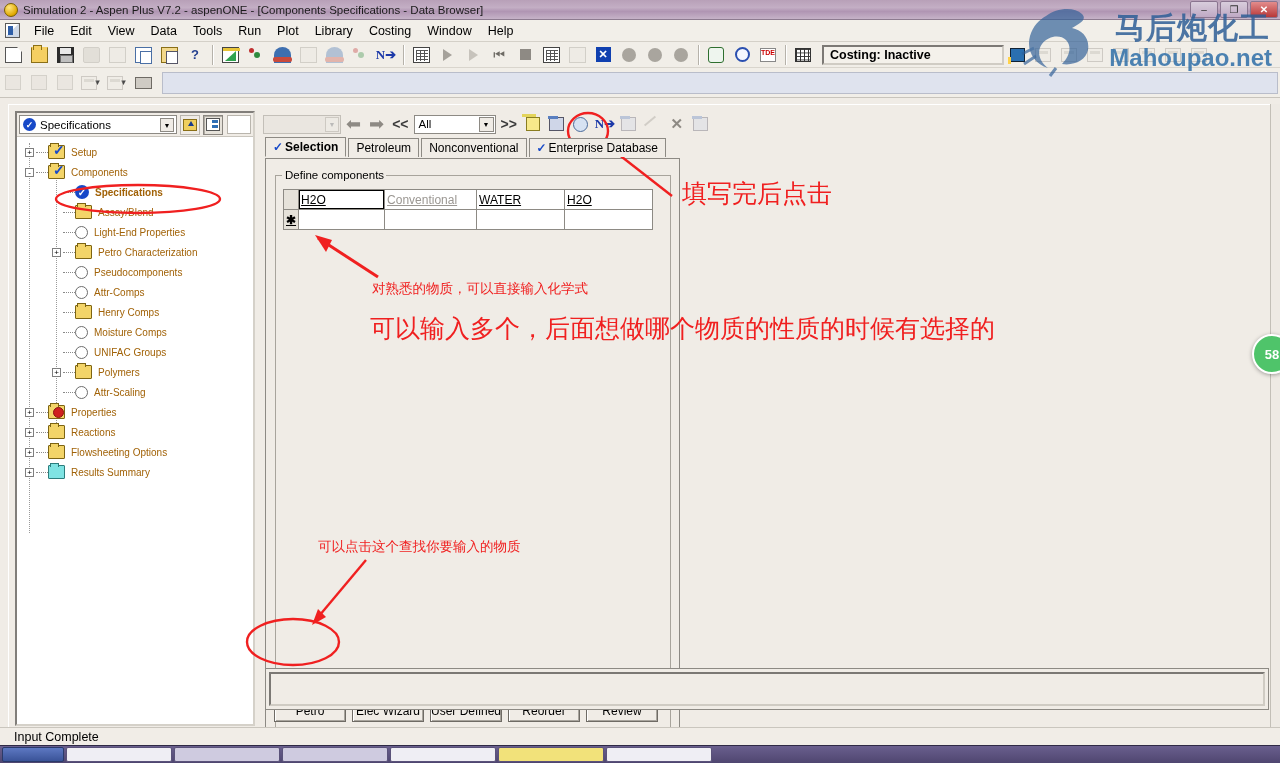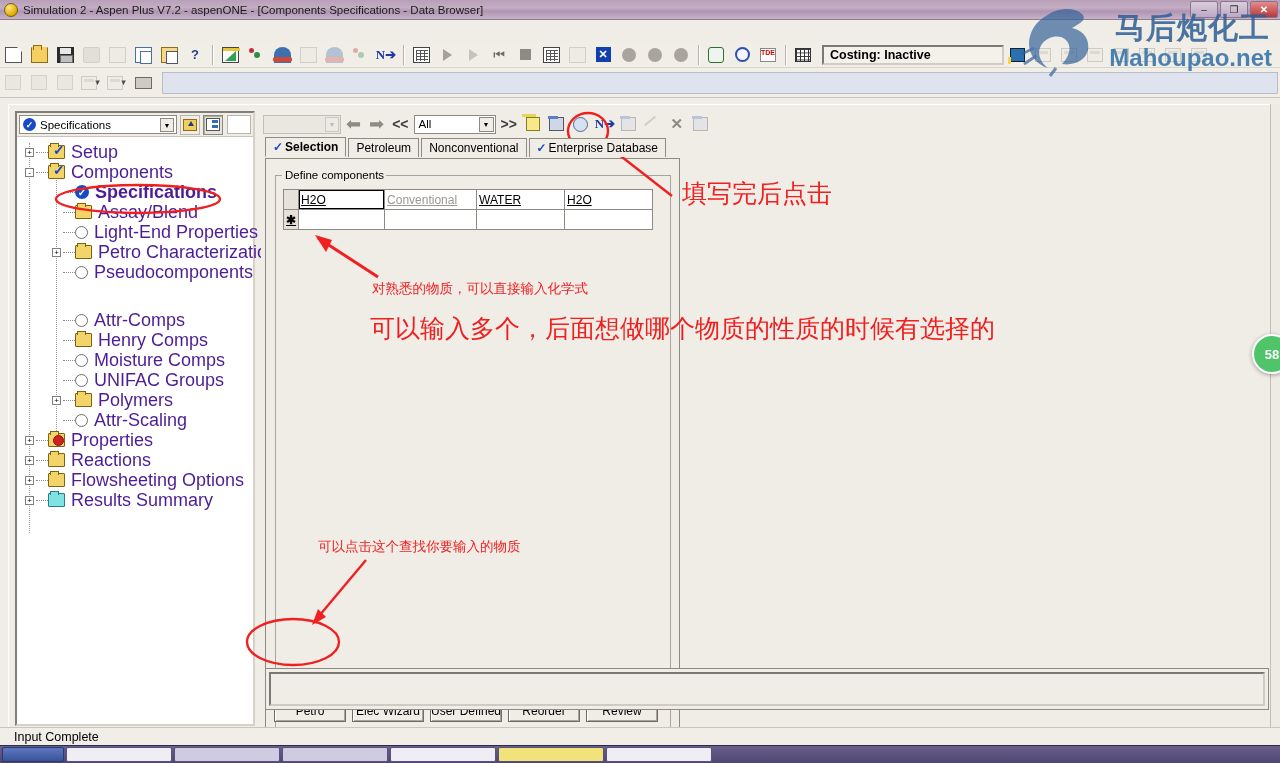--- a/index.html
+++ b/index.html
@@ -211,21 +211,21 @@
   .tnode .dots { width:12px; height:1px; border-top:1px dotted #8a8a8a; flex:0 0 auto; }
   .tn-icon { width:17px;height:14px; margin-right:6px; flex:0 0 auto; position:relative; }
   .ic-folder { background:#f3d468; border:1px solid #7d6413; border-radius:1px; }
   .ic-folder::before{content:"";position:absolute;left:1px;top:-3px;width:7px;height:3px;background:#f3d468;border:1px solid #7d6413;border-bottom:none;}
   .ic-folder.cyan { background:#7fe3e3; border-color:#2c7d7d; }
   .ic-folder.cyan::before{ background:#7fe3e3; border-color:#2c7d7d; }
   .ic-folder.red::after{content:"";position:absolute;left:4px;top:1px;width:9px;height:9px;border-radius:50%;background:#d02020;border:1px solid #8a1212;}
   .ic-folder.chk::after{content:"✓";position:absolute;left:4px;top:-3px;color:#1749c8;font-size:14px;font-weight:bold;line-height:14px;}
   .ic-circle { width:13px;height:13px;border:1.5px solid #6d6d6d;border-radius:50%;background:#fff;margin-top:1px;}
   .ic-bluechk { width:14px;height:14px;border-radius:50%;background:#1749c8;display:flex;align-items:center;justify-content:center;color:#fff;font-size:10px;font-weight:bold;}
-  .tlabel { font-size:18px; color:#4c1d95; }
+  .tlabel { font-size:10px; color:#a16207; }
   .tlabel.sel { font-weight:bold; }
   .vline { position:absolute; border-left:1px dotted #9a9a9a; }
 
   
   .right-panel {
     position: absolute; left: 252px; top: 6px; width: 1004px; height: 615px;
     background: #f0ece6;
   }
   .nav-toolbar { height: 26px; display:flex; align-items:center; gap:2px; padding-left:2px; }
   .nav-combo-left {
@@ -358,20 +358,34 @@
   <div class="titlebar">
     <div class="title-icon"></div>
     <div class="title-text">Simulation 2 - Aspen Plus V7.2 - aspenONE - [Components Specifications - Data Browser]</div>
     <div class="win-buttons">
       <div class="win-btn">–</div>
       <div class="win-btn">❐</div>
       <div class="win-btn close">✕</div>
     </div>
   </div>
 
+  <div class="menubar">
+    <div class="menu-doc-icon"></div>
+    <div class="menu-item">File</div>
+    <div class="menu-item">Edit</div>
+    <div class="menu-item">View</div>
+    <div class="menu-item">Data</div>
+    <div class="menu-item">Tools</div>
+    <div class="menu-item">Run</div>
+    <div class="menu-item">Plot</div>
+    <div class="menu-item">Library</div>
+    <div class="menu-item">Costing</div>
+    <div class="menu-item">Window</div>
+    <div class="menu-item">Help</div>
+  </div>
 
   <div class="toolbar row1">
     <div class="tb-btn">
         <span class="tb-ico ico-newdoc"></span>
       </div>
     <div class="tb-btn">
         <span class="tb-ico ico-open"></span>
       </div>
     <div class="tb-btn">
         <span class="tb-ico ico-save"></span>
@@ -571,21 +585,21 @@
           <span class="dots"></span>
           <span class="tn-icon ic-folder"></span>
           <span class="tlabel">Petro Characterization</span>
         </div>
         <div class="tnode" style="padding-left:31px;">
           <span class="expander none"></span>
           <span class="dots"></span>
           <span class="tn-icon ic-circle"></span>
           <span class="tlabel">Pseudocomponents</span>
         </div>
-        <div class="tnode" style="padding-left:31px;margin-top:28px;">
+        <div class="tnode" style="padding-left:31px;">
           <span class="expander none"></span>
           <span class="dots"></span>
           <span class="tn-icon ic-circle"></span>
           <span class="tlabel">Attr-Comps</span>
         </div>
         <div class="tnode" style="padding-left:31px;">
           <span class="expander none"></span>
           <span class="dots"></span>
           <span class="tn-icon ic-folder"></span>
           <span class="tlabel">Henry Comps</span>

